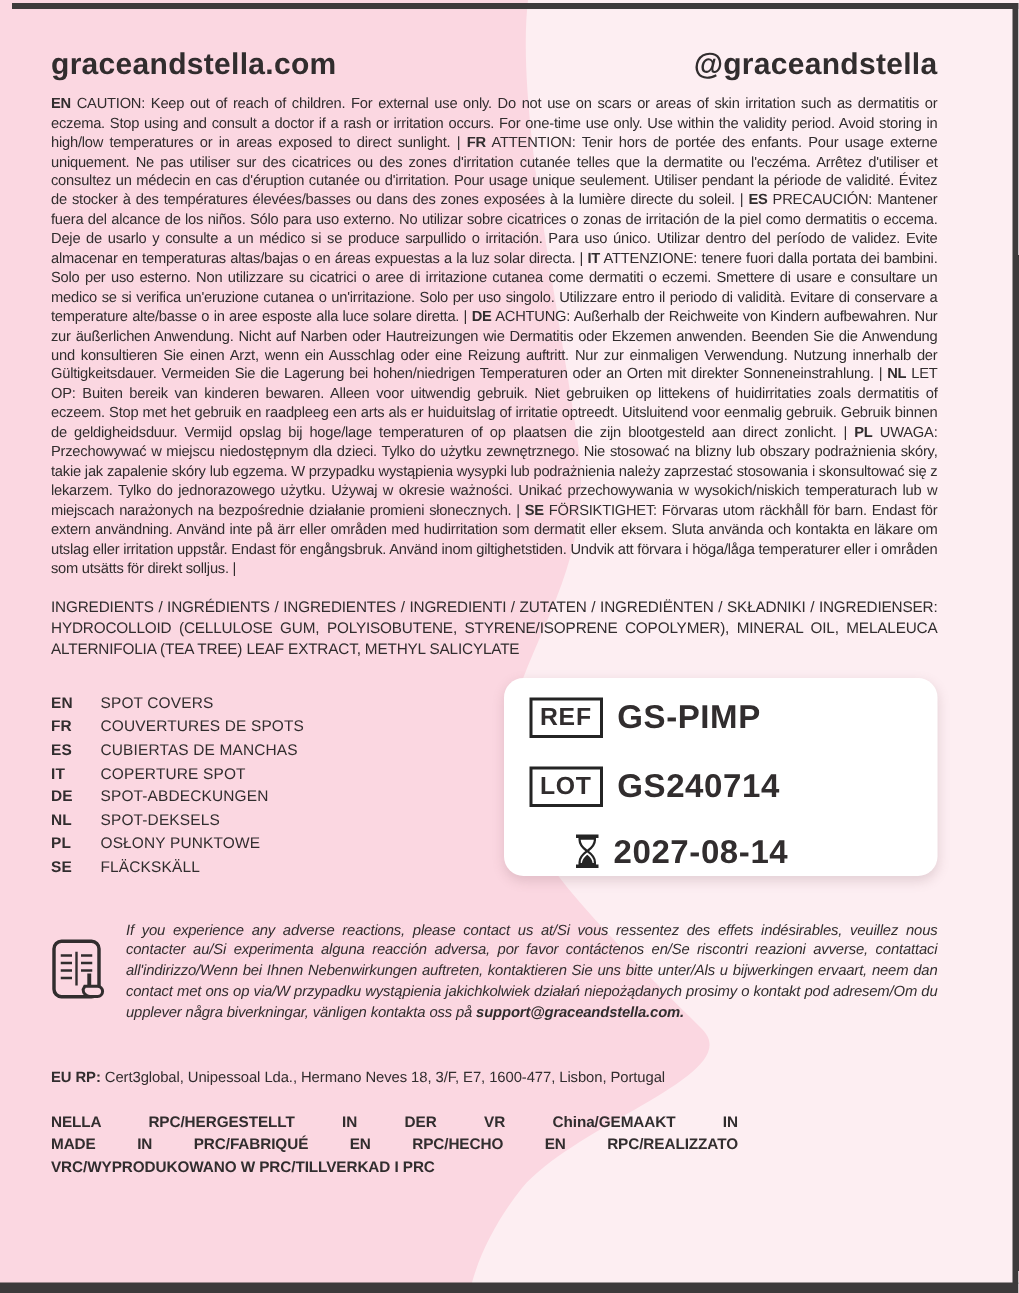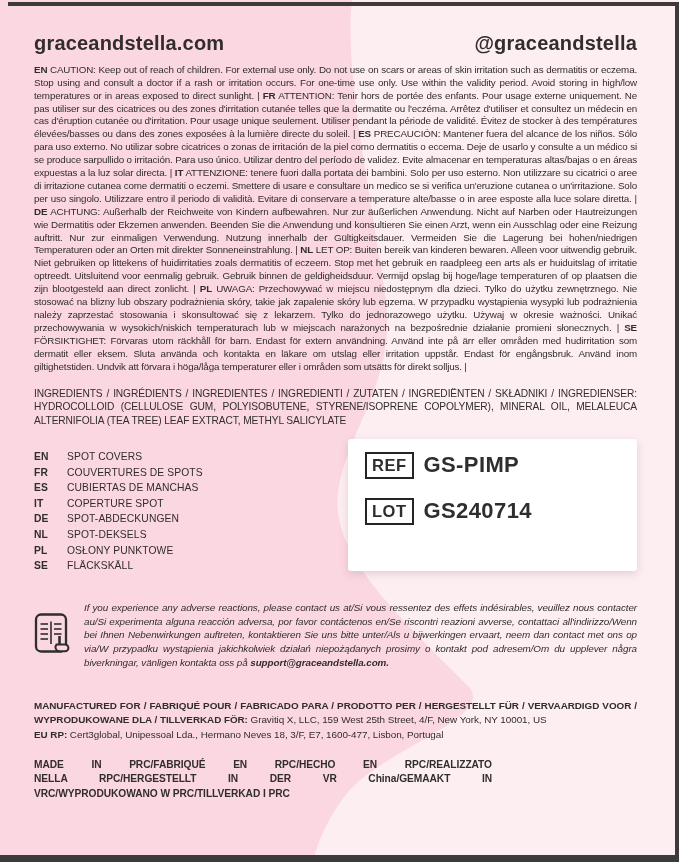--- a/index.html
+++ b/index.html
@@ -4,38 +4,38 @@
 <style>
   html,body{margin:0;padding:0;}
   body{width:679px;height:862px;overflow:hidden;background:#fdeef2;
        font-family:"Liberation Sans",sans-serif;color:#312d2e;}
   #page{position:relative;width:679px;height:862px;overflow:hidden;background:#fdeef2;}
   #bg-blob{position:absolute;inset:0;z-index:0;}
   .edge{position:absolute;background:#3d3a3b;z-index:3;}
   #edge-top{left:8px;right:0;top:2px;height:4px;}
   #edge-right{right:0;top:2px;width:4px;bottom:6px;}
   #edge-bottom{left:0;right:0;bottom:0;height:7px;}
-  #content{position:absolute;inset:0;z-index:2;padding:32px 42px 0 34px;box-sizing:border-box;}
+  #content{position:absolute;inset:0;z-index:2;padding:32px 54px 0 34px;box-sizing:border-box;}
   b{font-weight:700;}
 
   .header{display:flex;justify-content:space-between;align-items:baseline;
           font-size:20px;font-weight:700;letter-spacing:.2px;line-height:22px;}
 
   .caution{font-size:9.8px;line-height:12.9px;letter-spacing:-.15px;
            text-align:justify;word-spacing:-.1px;}
 
   .ingredients{margin-top:13px;font-size:10.2px;line-height:13.8px;font-weight:400;
                text-align:justify;letter-spacing:-.1px;}
 
   .mid-row{margin-top:11px;display:flex;justify-content:space-between;align-items:flex-start;height:134px;}
   .lang-list{margin-top:10px;font-size:10.3px;line-height:15.6px;letter-spacing:.1px;}
   .lang-row{display:flex;}
   .lang-code{font-weight:700;width:33px;flex:none;}
 
-  .device-box{position:relative;width:289px;height:132px;background:#ffffff;border-radius:3px;
+  .device-box{position:relative;width:289px;height:132px;background:#ffffff;border-radius:13px;
               box-shadow:0 3px 8px rgba(130,95,105,.22);flex:none;}
   .dev-row{position:absolute;display:flex;align-items:center;}
   .dev-label{border:2.5px solid #242424;font-weight:700;font-size:16.5px;line-height:23px;
              padding:0 5px;letter-spacing:.5px;}
   .dev-value{margin-left:10px;font-size:22px;font-weight:700;letter-spacing:.4px;}
   #row-ref{left:17px;top:13px;}
   #row-lot{left:17px;top:59px;}
   #row-exp{left:47px;top:103px;}
   #row-exp .dev-value{margin-left:9px;}
 
@@ -115,20 +115,31 @@
 
       <div class="device-box">
         <div id="row-ref" class="dev-row">
           <span class="dev-label">REF</span>
           <span class="dev-value">GS-PIMP</span>
         </div>
         <div id="row-lot" class="dev-row">
           <span class="dev-label">LOT</span>
           <span class="dev-value">GS240714</span>
         </div>
+        <div id="row-exp" class="dev-row">
+          <span style="display:inline-flex;">
+            <svg width="17" height="23" viewBox="0 0 17 23">
+              <line x1="1" y1="1.5" x2="16" y2="1.5" stroke="#242424" stroke-width="2.4"></line>
+              <line x1="1" y1="21.5" x2="16" y2="21.5" stroke="#242424" stroke-width="2.4"></line>
+              <path d="M3.4 3 H13.6 V4 C13.6 8 10 10.3 8.5 11.4 C10 12.5 13.6 14.8 13.6 18.8 V20 H3.4 V18.8 C3.4 14.8 7 12.5 8.5 11.4 C7 10.3 3.4 8 3.4 4 Z" fill="none" stroke="#242424" stroke-width="1.5"></path>
+              <path d="M4.9 19.4 C5.4 16.3 7.4 14.6 8.5 13.8 C9.6 14.6 11.6 16.3 12.1 19.4 Z" fill="#242424"></path>
+            </svg>
+          </span>
+          <span class="dev-value">2027-08-14</span>
+        </div>
       </div>
     </div>
 
     <div class="contact">
       <span class="contact-icon">
         <svg width="37" height="44" viewBox="0 0 37 44">
           <rect x="2" y="2.5" width="30" height="37" rx="5" fill="none" stroke="#312d2e" stroke-width="2.3"></rect>
           <line x1="17" y1="9.5" x2="17" y2="32" stroke="#312d2e" stroke-width="1.6"></line>
           <line x1="6.5" y1="12" x2="14" y2="12" stroke="#312d2e" stroke-width="1.6"></line>
           <line x1="6.5" y1="17" x2="14" y2="17" stroke="#312d2e" stroke-width="1.6"></line>
@@ -138,24 +149,23 @@
           <line x1="20" y1="17" x2="27.5" y2="17" stroke="#312d2e" stroke-width="1.6"></line>
           <line x1="20" y1="22" x2="27.5" y2="22" stroke="#312d2e" stroke-width="1.6"></line>
           <path d="M25.5 24 V33" stroke="#312d2e" stroke-width="2.6" fill="none"></path>
           <path d="M22.5 32.5 h8.5 a3.4 3.4 0 0 1 0 6.8 h-5 a4.6 4.6 0 0 1 -4.6 -4.6 z" fill="#fbd7e1" stroke="#312d2e" stroke-width="2"></path>
         </svg>
       </span>
       <p class="contact-text">If you experience any adverse reactions, please contact us at/Si vous ressentez des effets indésirables, veuillez nous contacter au/Si experimenta alguna reacción adversa, por favor contáctenos en/Se riscontri reazioni avverse, contattaci all'indirizzo/Wenn bei Ihnen Nebenwirkungen auftreten, kontaktieren Sie uns bitte unter/Als u bijwerkingen ervaart, neem dan contact met ons op via/W przypadku wystąpienia jakichkolwiek działań niepożądanych prosimy o kontakt pod adresem/Om du upplever några biverkningar, vänligen kontakta oss på <b>support@graceandstella.com.</b></p>
     </div>
 
     <div class="manufactured">
-      <div class="wrap-line"><b>MANUFACTURED FOR / FABRIQUÉ POUR / FABRICADO PARA / PRODOTTO PER / HERGESTELLT FÜR / VERVAARDIGD VOOR / WYPRODUKOWANE DLA / TILLVERKAD FÖR:</b> Gravitiq X, LLC, 159 West 25th Street, 4/F, New York, NY 10001, US</div>
       <div class="one-line"><b>EU RP:</b> Cert3global, Unipessoal Lda., Hermano Neves 18, 3/F, E7, 1600-477, Lisbon, Portugal</div>
     </div>
 
     <div class="made-in">
+      <div class="just">NELLA RPC/HERGESTELLT IN DER VR China/GEMAAKT IN</div>
       <div class="just">MADE IN PRC/FABRIQUÉ EN RPC/HECHO EN RPC/REALIZZATO</div>
-      <div class="just">NELLA RPC/HERGESTELLT IN DER VR China/GEMAAKT IN</div>
       <div>VRC/WYPRODUKOWANO W PRC/TILLVERKAD I PRC</div>
     </div>
 
   </div>
 </div>
 
 </body></html>

